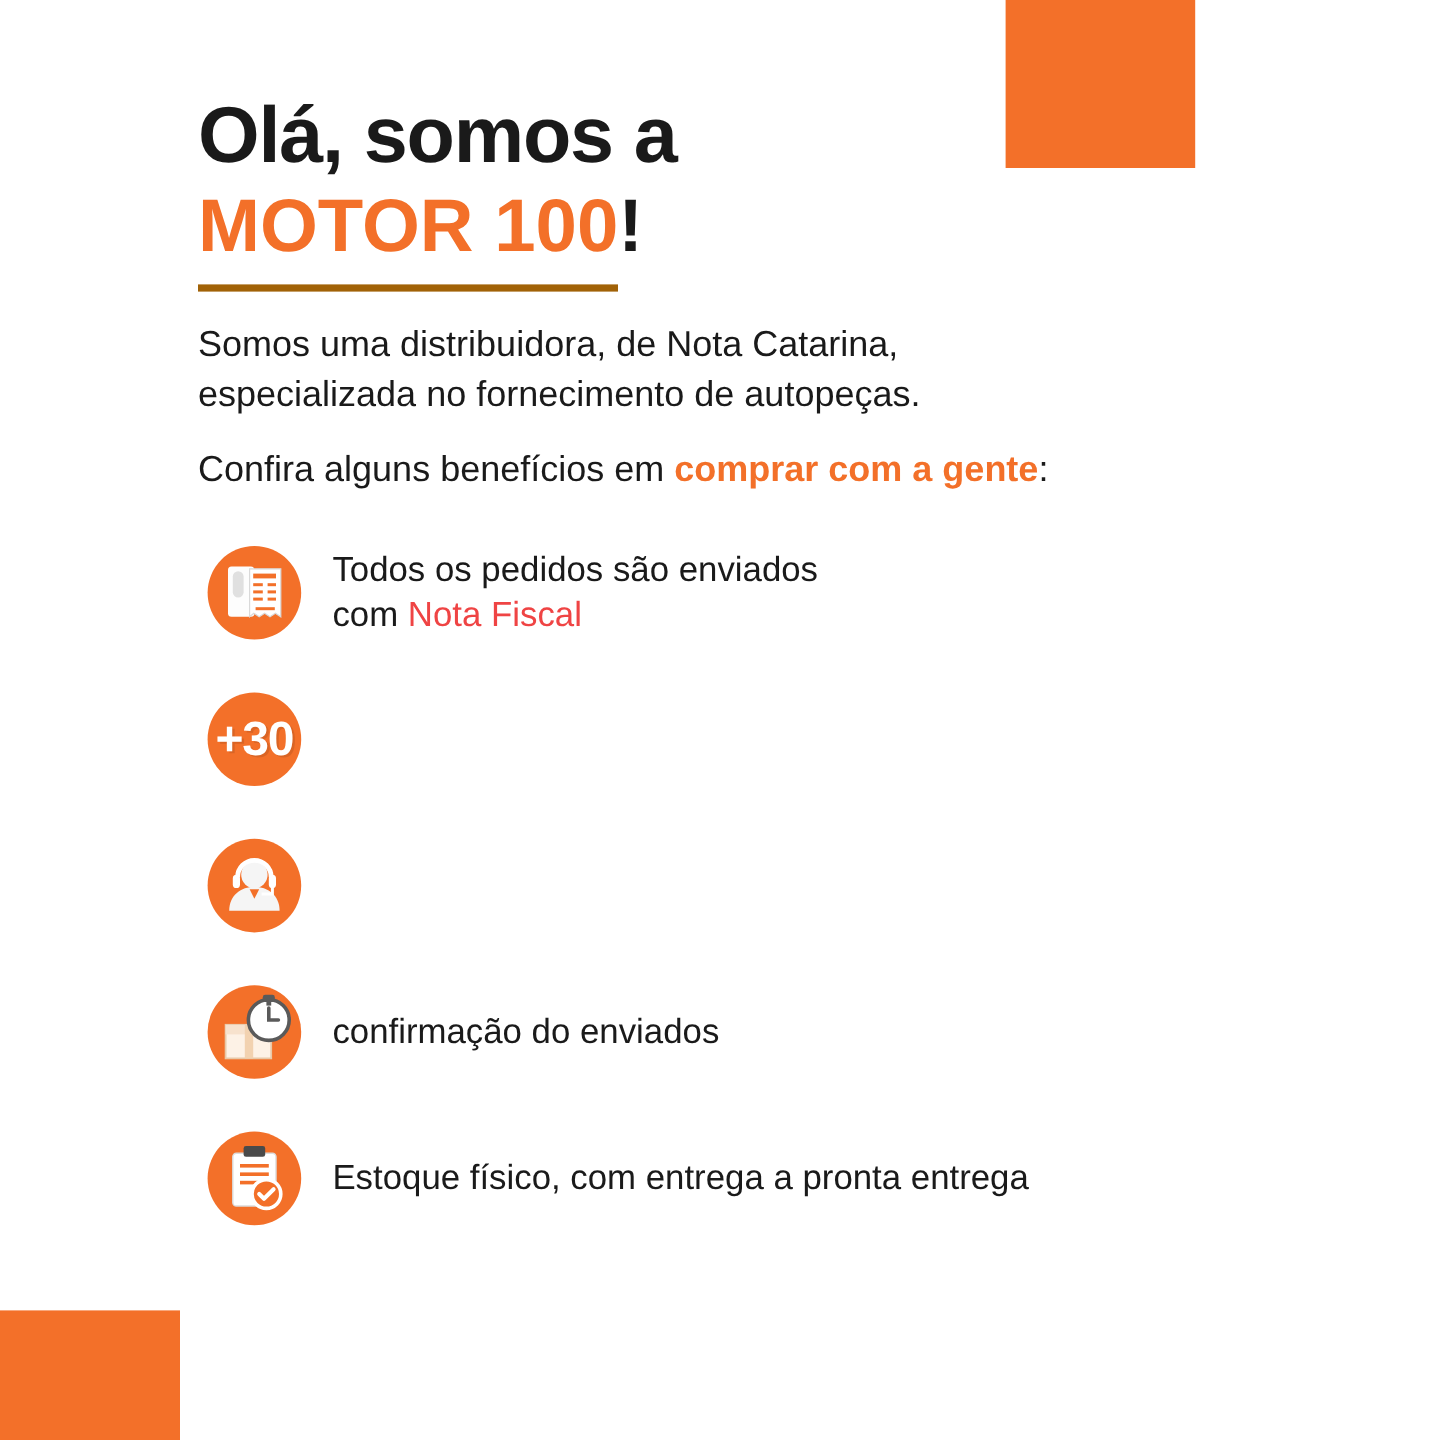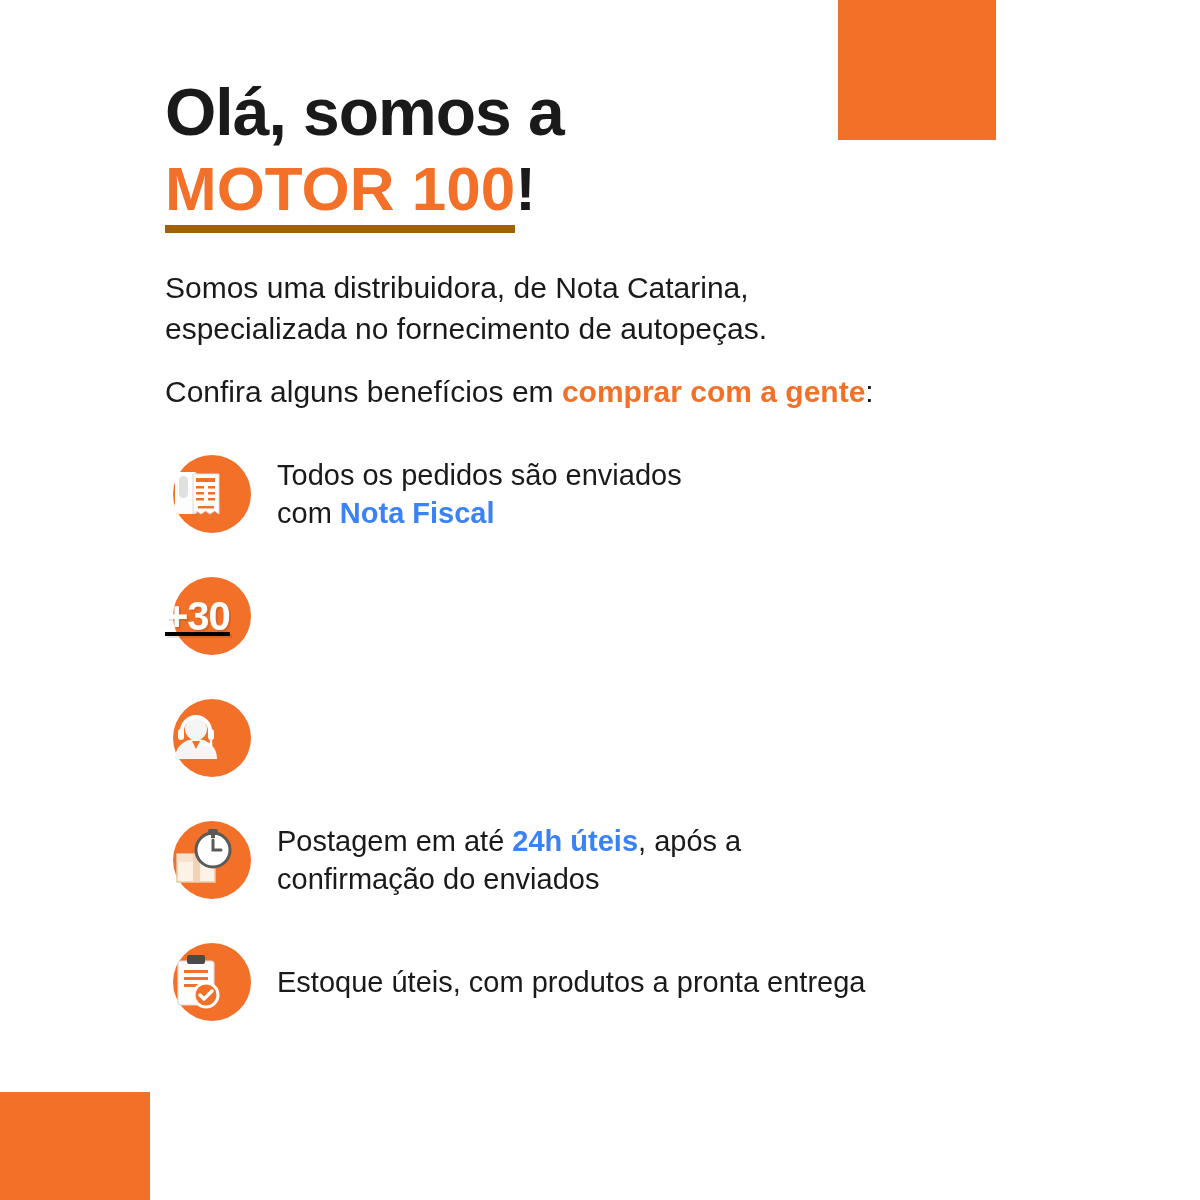--- a/index.html
+++ b/index.html
@@ -55,22 +55,22 @@
   .headline-2 {
     font-size: 62px;
     font-weight: bold;
     color: #1a1a1a;
     letter-spacing: 0px;
     line-height: 1.15;
     margin-top: 6px;
   }
   .headline-2 .brand {
     color: #f37029;
-    border-bottom: 8px solid #a16207;
-    padding-bottom: 2px;
+    border-bottom: 6px solid #a16207;
+    padding-bottom: 14px;
     text-align: center;
   }
 
   .intro {
     margin-top: 42px;
     font-size: 30px;
     line-height: 1.38;
     color: #1a1a1a;
   }
 
@@ -97,32 +97,31 @@
     gap: 18px;
   }
 
   .icon-wrap {
     flex: 0 0 94px;
     width: 94px;
     height: 94px;
     position: relative;
     display: flex;
     align-items: center;
-    justify-content: flex-start;
-    text-decoration: underline;
+    justify-content: center;
   }
 
   .benefit-text {
     font-size: 29px;
     line-height: 1.34;
     color: #1a1a1a;
   }
   .benefit-text .hl {
-    color: #3b82f6;
-    font-weight: bold;
+    color: #ef4444;
+    font-weight: normal;
   }
 
   .circle {
     position: absolute;
     left: 8px;
     top: 8px;
     width: 78px;
     height: 78px;
     border-radius: 50%;
     background: #f37029;
@@ -225,40 +224,37 @@
             <rect x="12" y="30" width="38" height="28" fill="#fdf2e6" stroke="#e8c9a8" stroke-width="1.5"></rect>
             <rect x="12" y="30" width="38" height="8" fill="#f7e2cd"></rect>
             <rect x="28" y="30" width="7" height="28" fill="#f2d2b0"></rect>
             <circle cx="48" cy="26" r="17" fill="#ffffff" stroke="#5a5a5a" stroke-width="3"></circle>
             <rect x="43" y="5" width="10" height="6" rx="2" fill="#5a5a5a"></rect>
             <rect x="46" y="9" width="4" height="5" fill="#5a5a5a"></rect>
             <path d="M48 16 v10 h8" fill="none" stroke="#5a5a5a" stroke-width="3" stroke-linecap="round"></path>
           </svg>
         </div>
         <div class="benefit-text">
-          <div>
-            <span>Postagem em até </span><span class="hl">24h úteis</span><span>, após a</span>
-          </div>
           <div>confirmação do enviados</div>
         </div>
       </div>
 
       <div class="benefit">
         <div class="icon-wrap">
           <div class="circle"></div>
           <svg class="icon-svg" width="62" height="62" viewBox="0 0 62 62">
             <rect x="13" y="10" width="36" height="44" rx="3" fill="#ffffff" stroke="#dcdcdc" stroke-width="1.2"></rect>
             <rect x="22" y="4" width="18" height="9" rx="2" fill="#4a4a4a"></rect>
             <rect x="19" y="19" width="24" height="3" fill="#f37029"></rect>
             <rect x="19" y="26" width="24" height="3" fill="#f37029"></rect>
             <rect x="19" y="33" width="16" height="3" fill="#f37029"></rect>
             <circle cx="41" cy="44" r="12" fill="#f37029" stroke="#ffffff" stroke-width="3"></circle>
             <path d="M35 44 l4 4 l8 -8" fill="none" stroke="#ffffff" stroke-width="3.4" stroke-linecap="round" stroke-linejoin="round"></path>
           </svg>
         </div>
         <div class="benefit-text">
-          <div>Estoque úteis, com produtos a pronta entrega</div>
+          <div>Estoque físico, com entrega a pronta entrega</div>
         </div>
       </div>
 
     </div>
   </div>
 </div>
 
 </body></html>

